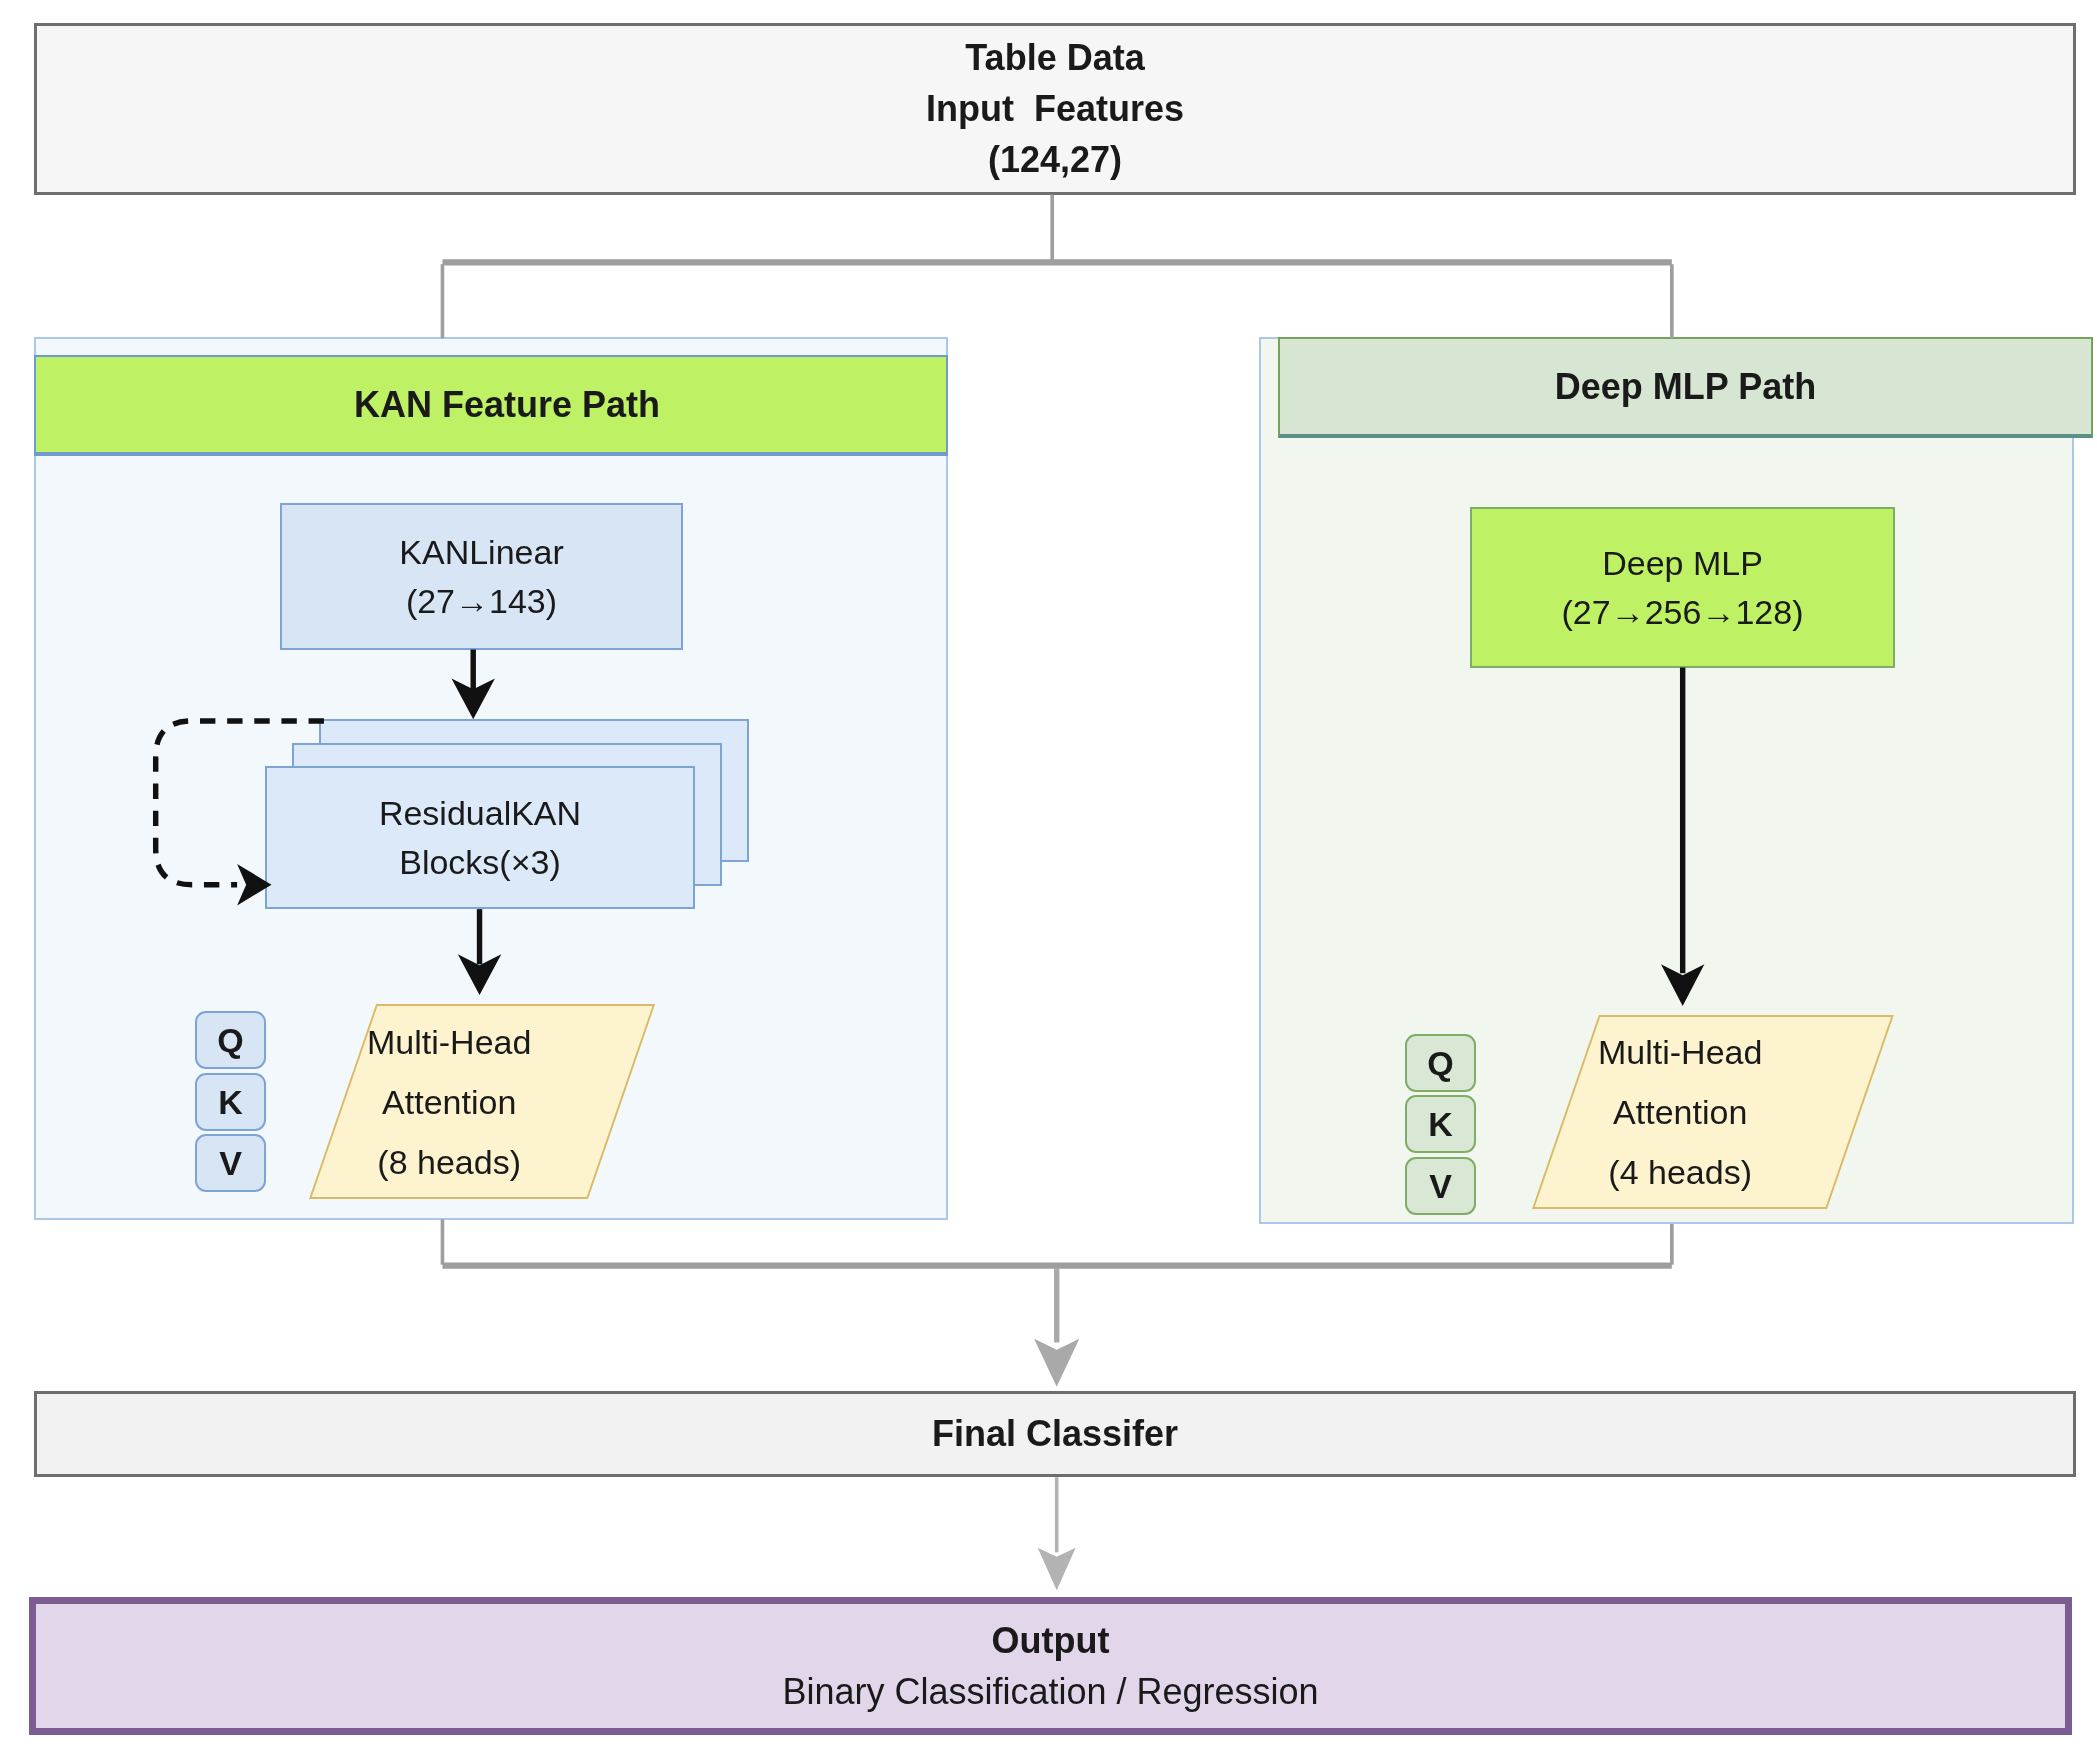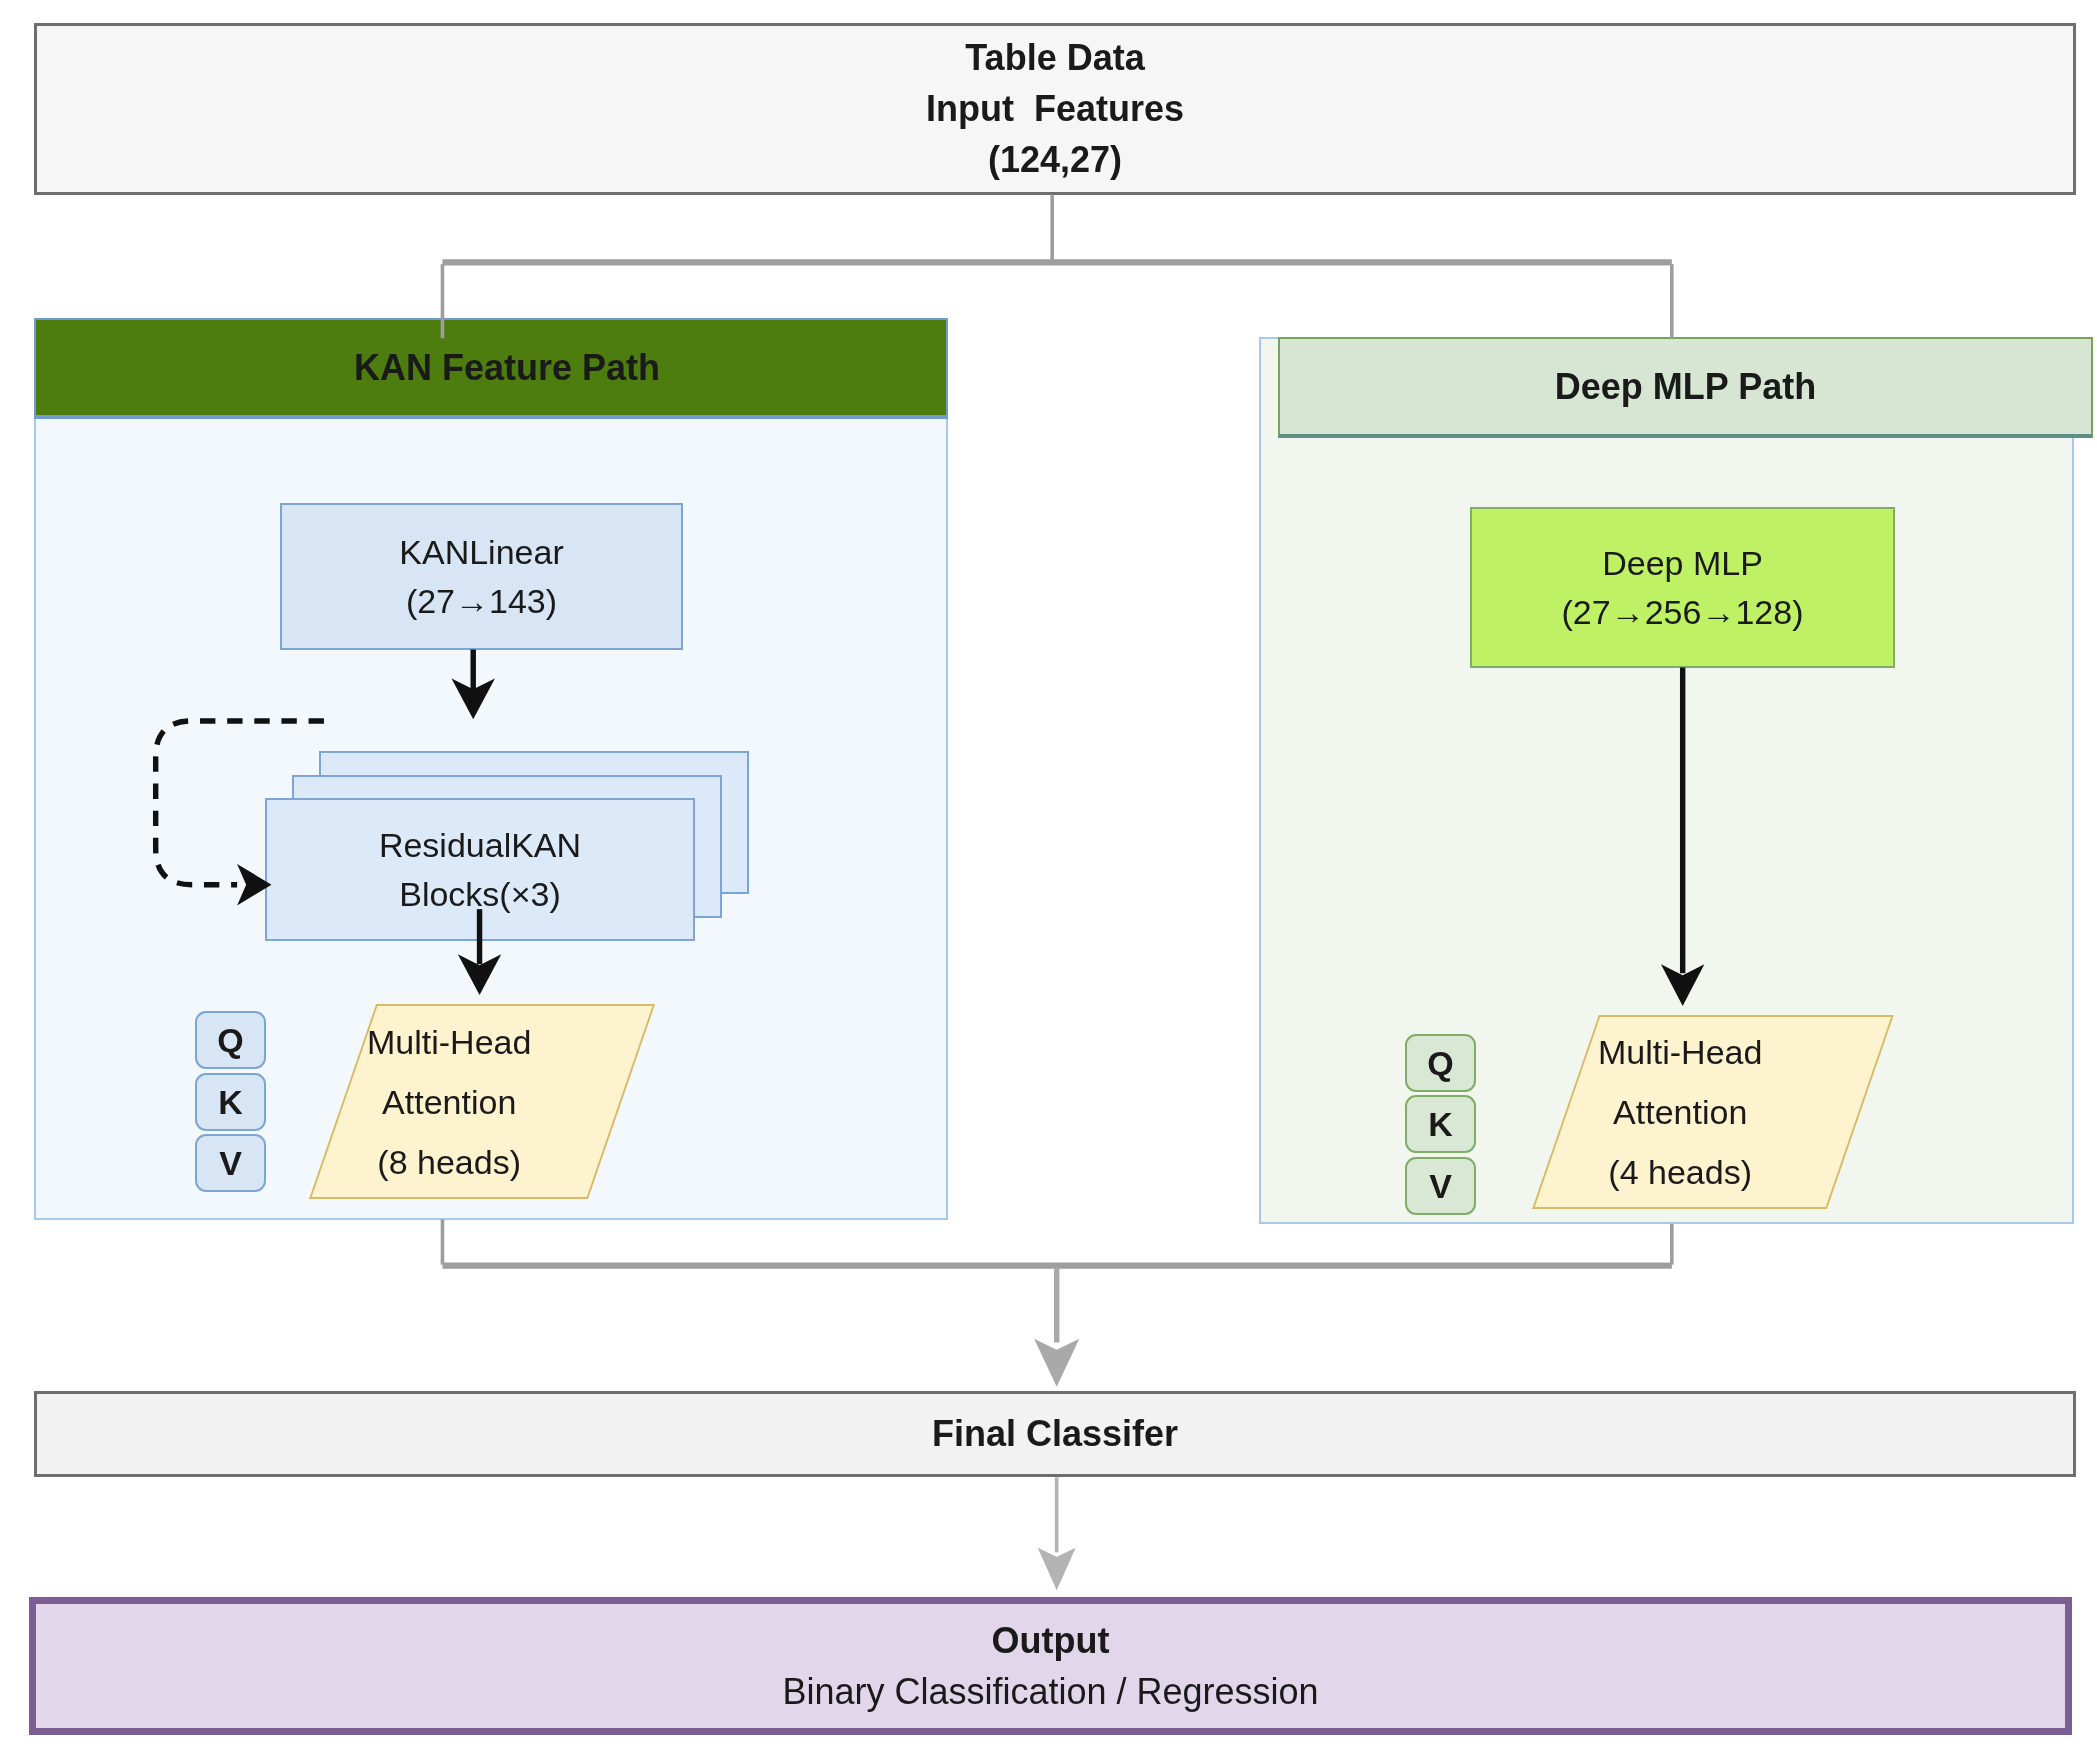--- a/index.html
+++ b/index.html
@@ -21,43 +21,43 @@
     background:#f6f6f6;border:3.6px solid #6e6e6e;
     font-size:36px;font-weight:bold;line-height:51px;z-index:2;
   }
 
   
   .kan-panel-body{
     left:34px;top:337px;width:914px;height:883px;
     background:#f3f8fd;border:2.7px solid #aac9e8;z-index:1;
   }
   .kan-panel-header{
-    left:34px;top:318px;width:914px;height:101px;
-    background:#4d7c0f;border:2.7px solid #6f9bd1;border-bottom:4.5px solid #6f9bd1;
+    left:34px;top:355px;width:914px;height:101px;
+    background:#bef264;border:2.7px solid #6f9bd1;border-bottom:4.5px solid #6f9bd1;
     font-size:36px;font-weight:bold;z-index:2;padding-left:32px;
   }
   .mlp-panel-body{
     left:1259px;top:337px;width:815px;height:887px;
     background:#f1f7ef;border:2.7px solid #aac9e8;z-index:1;
   }
   .mlp-panel-header{
     left:1278px;top:337px;width:815px;height:101px;
     background:#d6e6d2;border:2.7px solid #76a35c;border-bottom:4.5px solid #5d9085;
     font-size:36px;font-weight:bold;z-index:2;
   }
 
   
   .kanlinear-box{
     left:280px;top:503px;width:403px;height:147px;
     background:#d7e5f5;border:2.7px solid #7da5d4;
     font-size:34px;line-height:49px;z-index:2;text-align:right;
   }
   .stack-box{
     width:430px;height:143px;
-    background:#dbe9f8;border:2.7px solid #7da5d4;z-index:2;margin-top:32px;
+    background:#dbe9f8;border:2.7px solid #7da5d4;z-index:2;
   }
   .stack-back{left:319px;top:719px;}
   .stack-mid{left:292px;top:743px;}
   .stack-front{left:265px;top:766px;font-size:34px;line-height:49px;}
 
   .deepmlp-box{
     left:1470px;top:507px;width:425px;height:161px;
     background:#bef264;border:2.7px solid #80ad66;
     font-size:34px;line-height:49px;z-index:2;
   }

